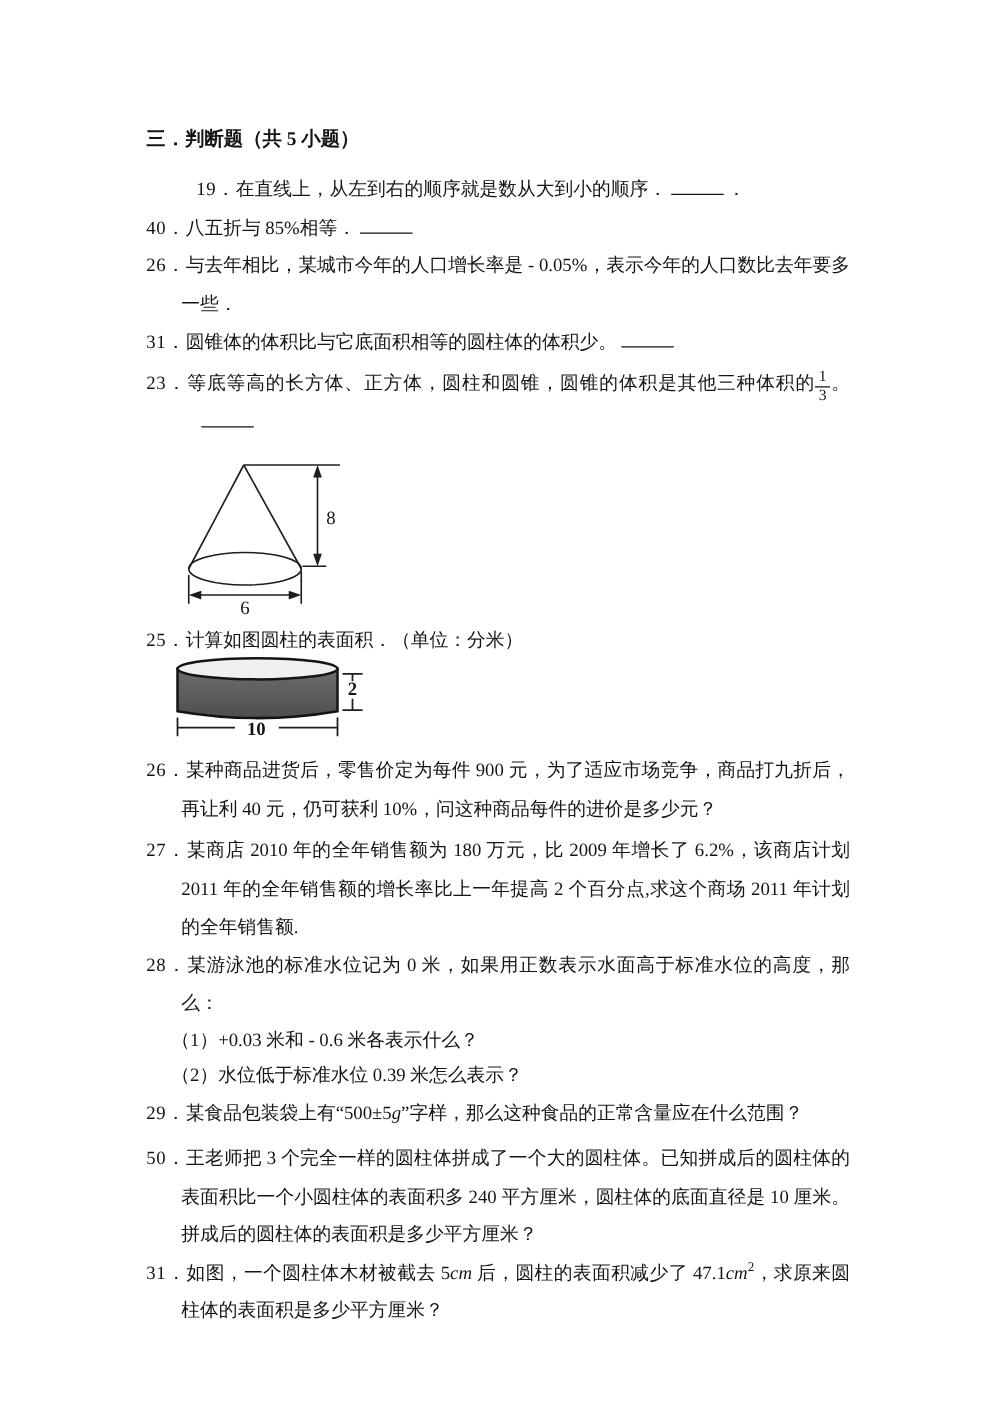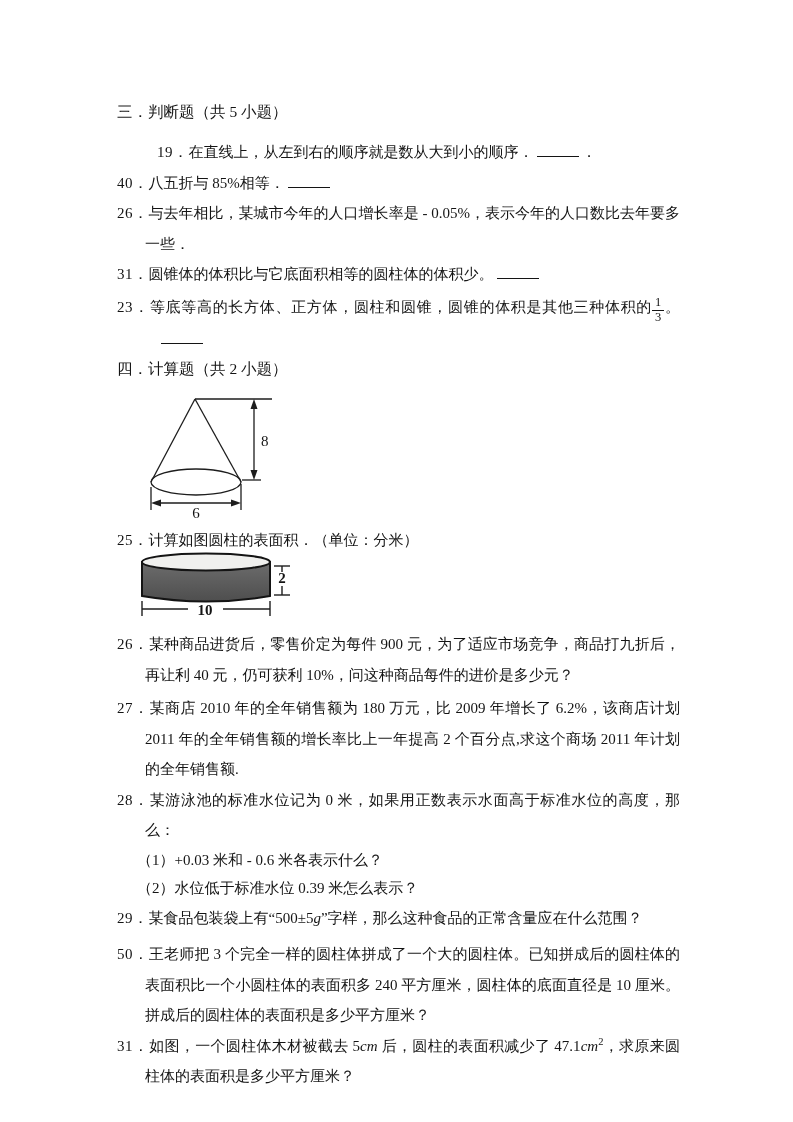--- a/index.html
+++ b/index.html
@@ -6,21 +6,21 @@
   .page{
     position:relative;
     width:793px;height:1122px;
     background:#ffffff;
     font-family:"Liberation Serif",serif;
     color:#141414;
     overflow:hidden;
   }
   .content{position:absolute;left:117px;top:101px;width:563px;}
   .sec{
-    font-size:15.5px;font-weight:normal;
+    font-size:15.5px;font-weight:bold;
     height:22px;line-height:22px;margin:0;
   }
   .q{
     font-size:15px;line-height:30.5px;margin:0;
     padding-left:28px;text-indent:-28px;
     text-align:justify;
   }
   .qnum{letter-spacing:0.5px;}
   .mt14{margin-top:14px;margin-left:40px;}
   .mt8{margin-top:8px;}
@@ -66,21 +66,20 @@
     <p class="q mt14"><span class="qnum">19．</span><span>在直线上，从左到右的顺序就是数从大到小的顺序．</span><span class="blank"></span><span>．</span></p>
 
     <p class="q"><span class="qnum">40．</span><span>八五折与 85%相等．</span><span class="blank"></span></p>
 
     <p class="q"><span class="qnum">26．</span><span>与去年相比，某城市今年的人口增长率是 - 0.05%，表示今年的人口数比去年要多一些．</span></p>
 
     <p class="q"><span class="qnum">31．</span><span>圆锥体的体积比与它底面积相等的圆柱体的体积少。</span><span class="blank"></span></p>
 
     <p class="q mt2"><span class="qnum">23．</span><span>等底等高的长方体、正方体，圆柱和圆锥，圆锥的体积是其他三种体积的</span><span class="frac"><span class="fnum">1</span><span class="fden">3</span></span><span>。</span><span class="blank blank-gap"></span></p>
 
-    <div class="sec mt4">四．计算题（共 2 小题）</div>
 
 
     <svg class="fig fig-cone" width="140" height="138" viewBox="0 0 140 138">
       <g stroke="#1d1d1d" stroke-width="1.3" fill="none">
         <line x1="54" y1="17" x2="131" y2="17"></line>
         <line x1="54" y1="17" x2="10" y2="100"></line>
         <line x1="54" y1="17" x2="100" y2="100"></line>
         <ellipse cx="55" cy="100" rx="45" ry="13"></ellipse>
         <line x1="113" y1="23" x2="113" y2="92"></line>
         <line x1="101" y1="98" x2="120" y2="98"></line>

